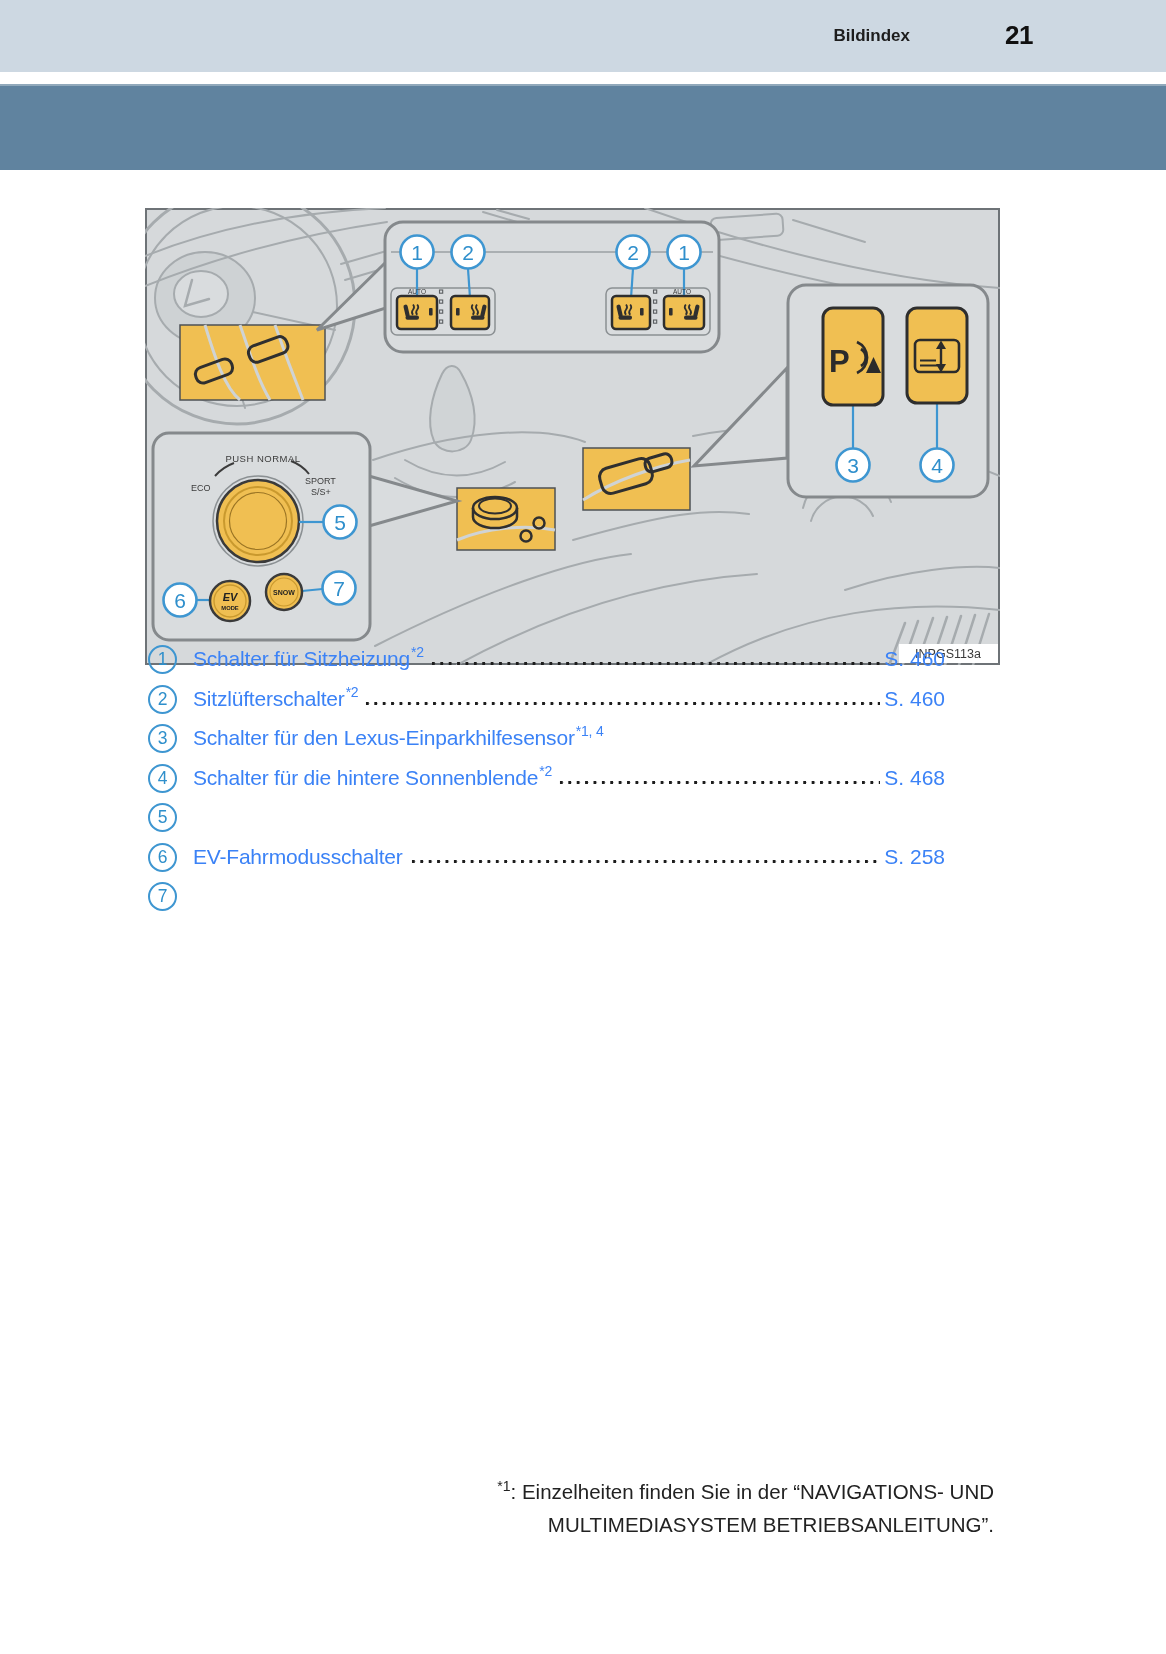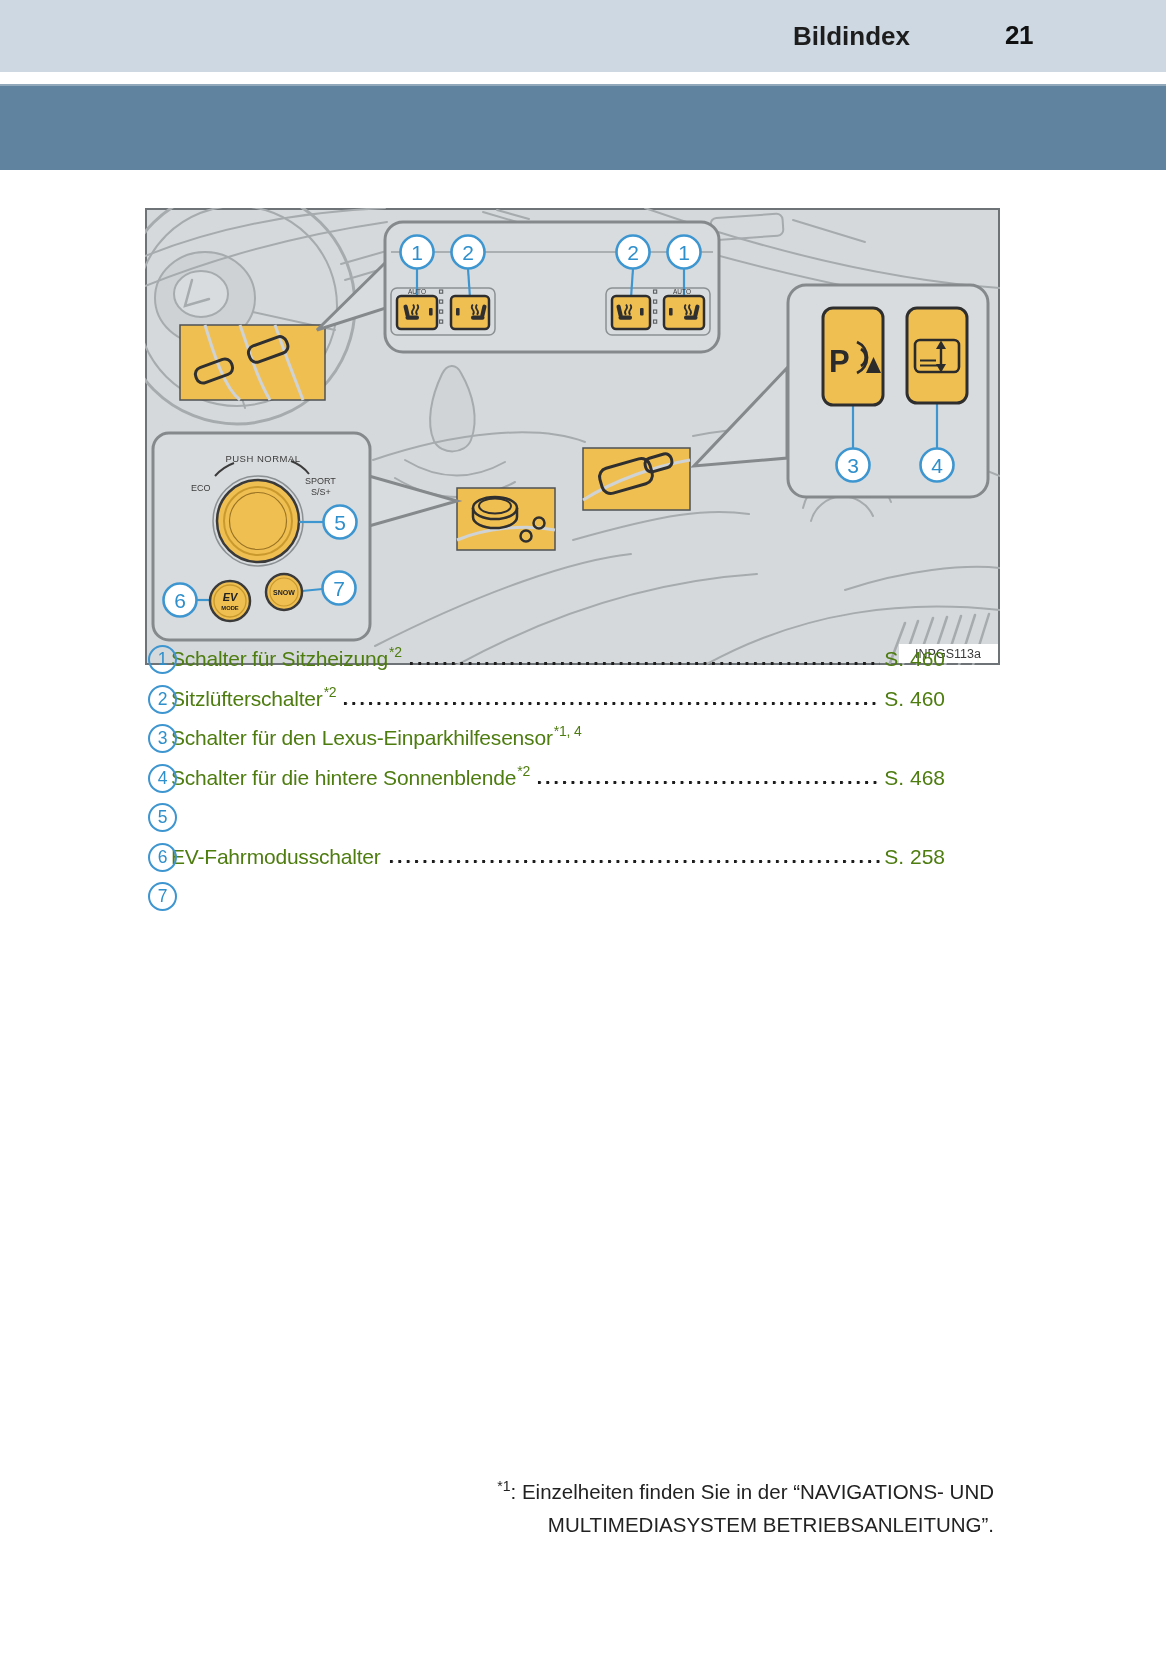--- a/index.html
+++ b/index.html
@@ -3,41 +3,41 @@
 <meta charset="utf-8">
 <style>
   html,body{margin:0;padding:0;}
   body{
     width:1166px;height:1654px;position:relative;background:#ffffff;
     font-family:"Liberation Sans",sans-serif;overflow:hidden;
   }
   
   .header-band{position:absolute;left:0;top:0;width:1166px;height:72px;background:#cdd8e2;}
   .header-label{position:absolute;right:256px;top:0;height:72px;line-height:72px;
-    font-size:26px;font-weight:bold;color:#1d1d1d;}
+    font-size:17px;font-weight:bold;color:#1d1d1d;}
   .header-pagenum{position:absolute;right:133px;top:0;height:70px;line-height:70px;
     font-size:26px;font-weight:bold;color:#101010;letter-spacing:-0.5px;}
   .chapter-band{position:absolute;left:0;top:84px;width:1166px;height:86px;background:#60839f;
     border-top:2px solid #91a9bb;box-sizing:border-box;}
   
   .figure-wrap{position:absolute;left:145px;top:208px;width:855px;height:457px;}
   svg{display:block;font-family:"Liberation Sans",sans-serif;}
   .sk{stroke:#a6abae;stroke-width:2;fill:none;stroke-linecap:round;}
   .co{fill:#ffffff;stroke:#3e96d1;stroke-width:2.6;}
   .con{fill:#2f8fcc;font-size:21px;text-anchor:middle;}
   .bl{stroke:#3e96d1;stroke-width:2.2;fill:none;}
   .cbox{fill:#d9dcde;stroke:#85898c;stroke-width:3;}
   .ybtn{fill:#f0bf52;stroke:#2e2e2e;}
   .tinytxt{fill:#3b3b3b;}
   
   .legend{position:absolute;left:148px;top:641px;width:797px;}
   .lrow{position:relative;height:39.5px;}
   .lnum{position:absolute;left:0;top:4px;width:25px;height:25px;border:2.2px solid #3e96d1;
     border-radius:50%;color:#2e8fcb;font-size:17.5px;line-height:25px;text-align:center;}
-  .lline{margin-left:23px;display:flex;align-items:baseline;font-size:21px;color:#4d7c0f;
+  .lline{margin-left:45px;display:flex;align-items:baseline;font-size:21px;color:#3b82f6;
     padding-top:4px;}
   .llabel{white-space:nowrap;letter-spacing:-0.2px;}
   .llabel sup{font-size:14px;position:relative;top:-1px;left:1px;}
   .leader{flex:1 1 auto;height:5px;margin:0 4px 0 8px;
     background-image:radial-gradient(circle at 2.4px 2.4px,#1c1c1c 1.5px,transparent 1.9px);
     background-size:8.4px 5px;background-repeat:repeat-x;}
   .no-leader .leader{background:none;}
   .lpage{white-space:nowrap;}
   
   .footnotes{position:absolute;right:172px;top:1470px;text-align:right;font-size:20.5px;

